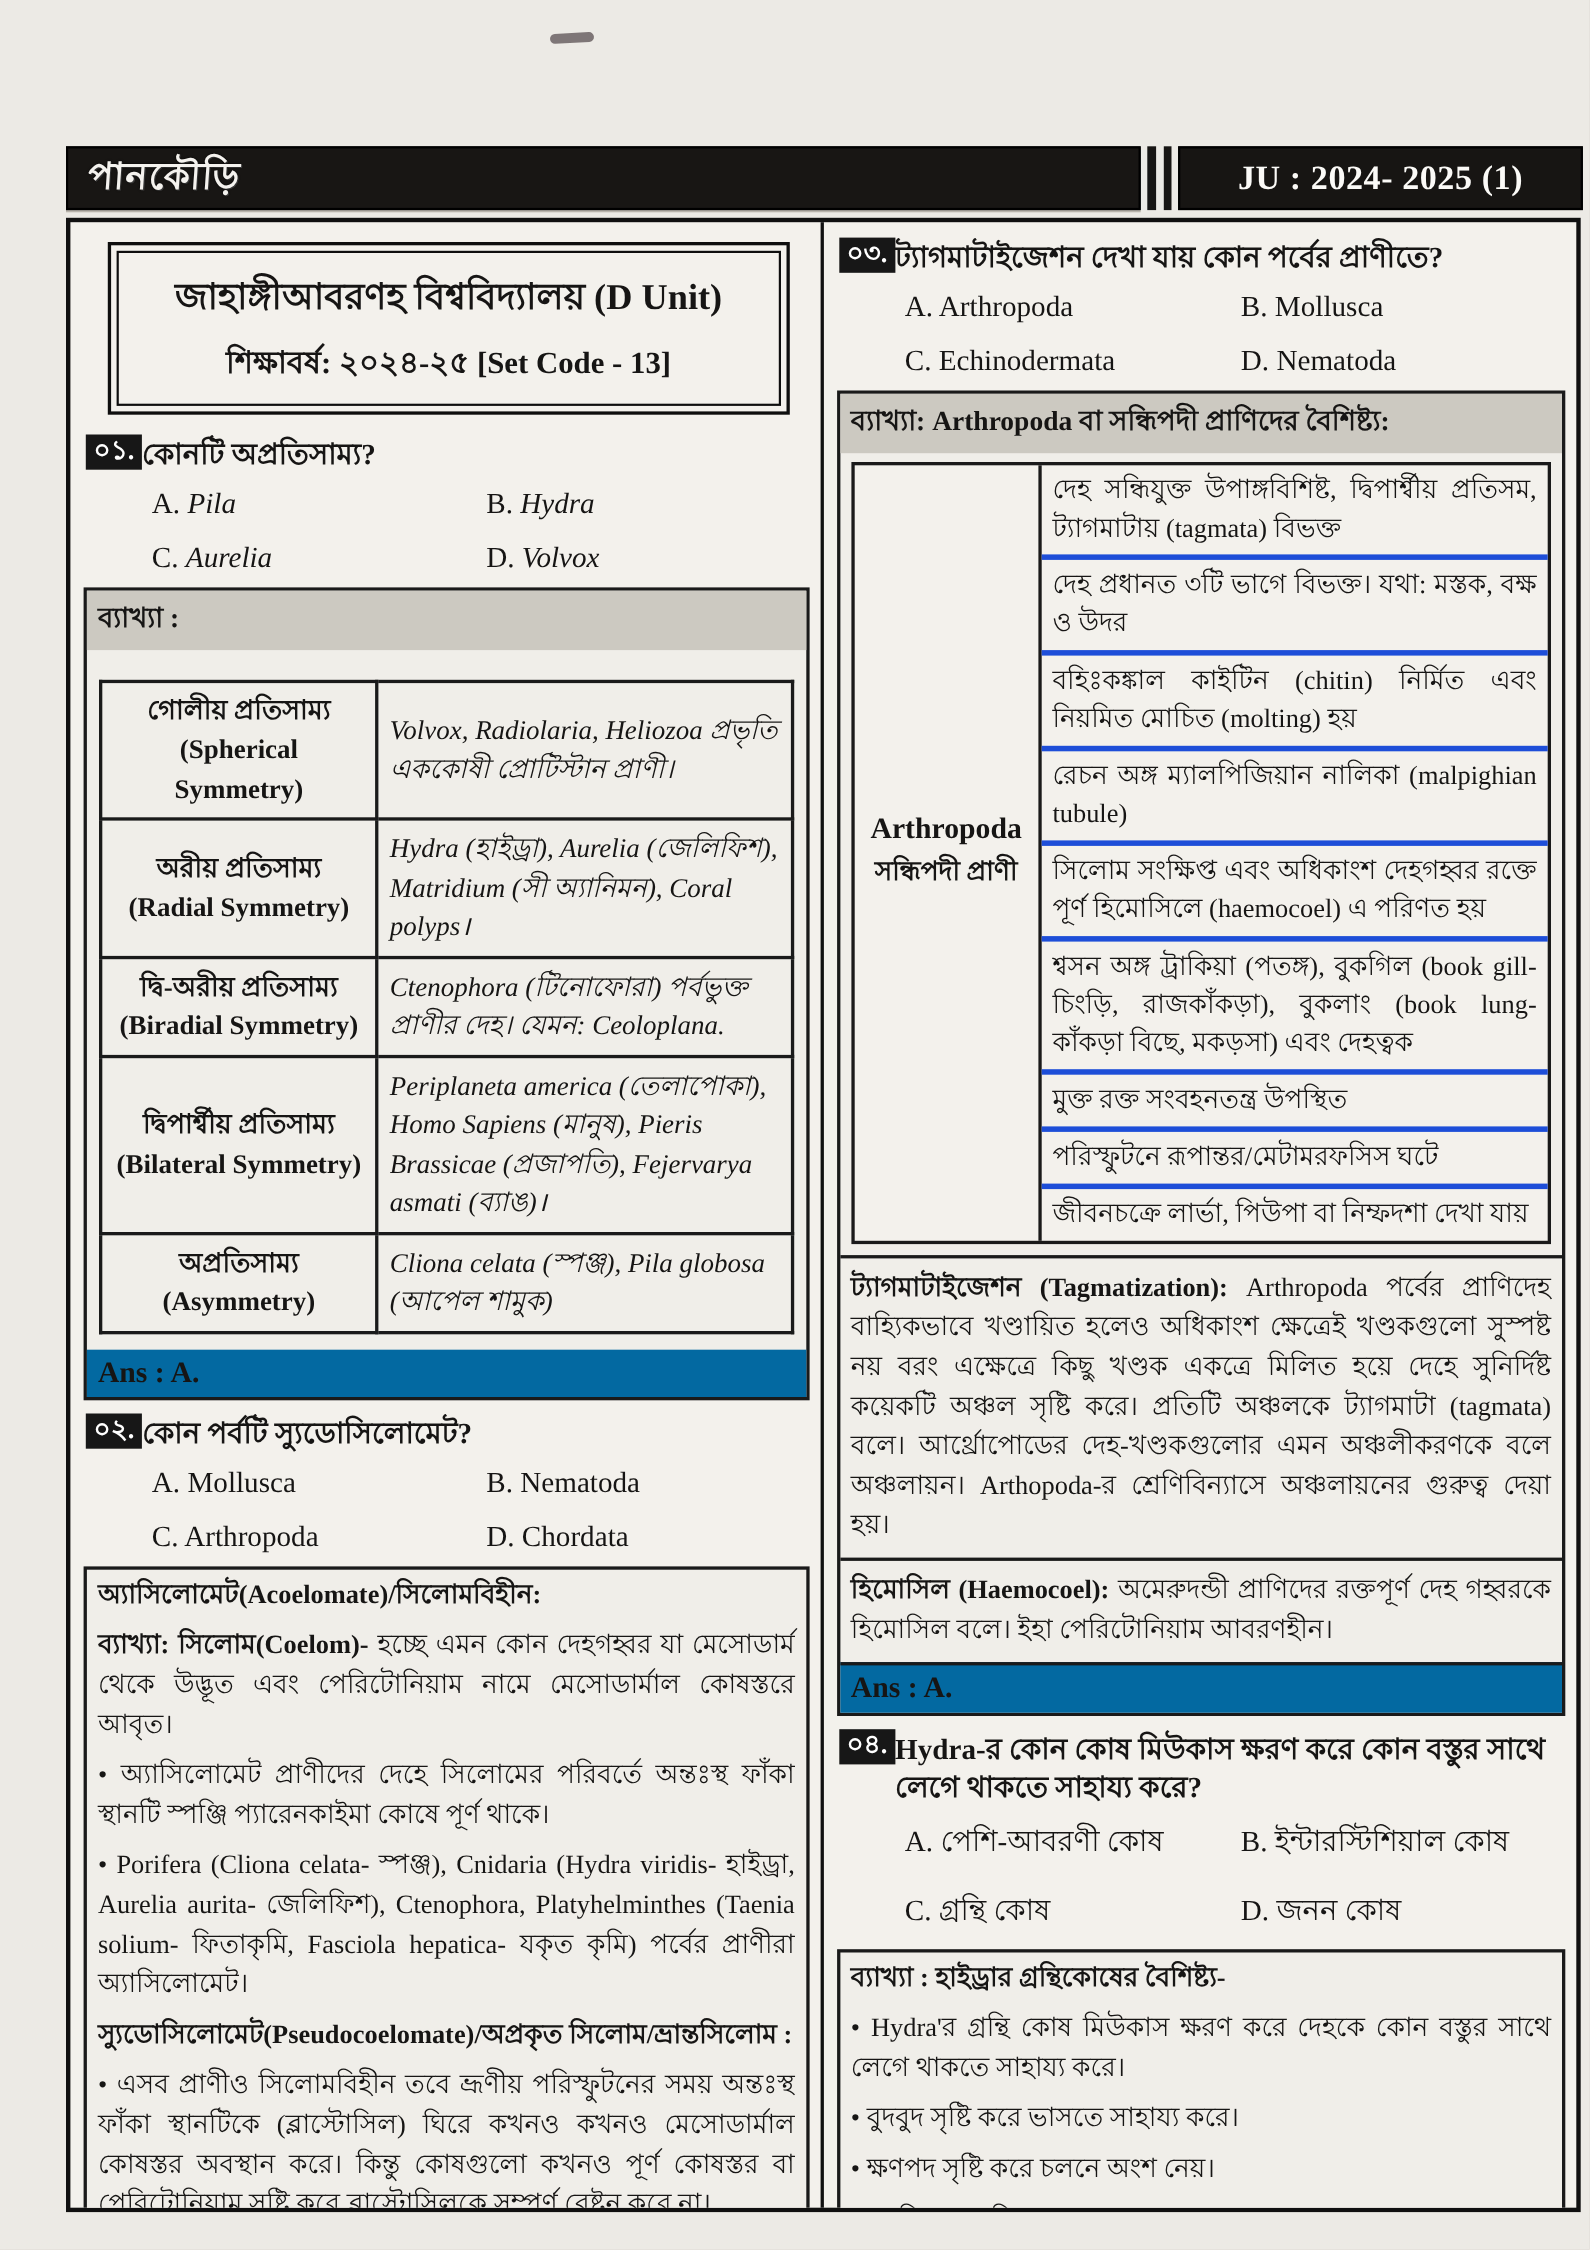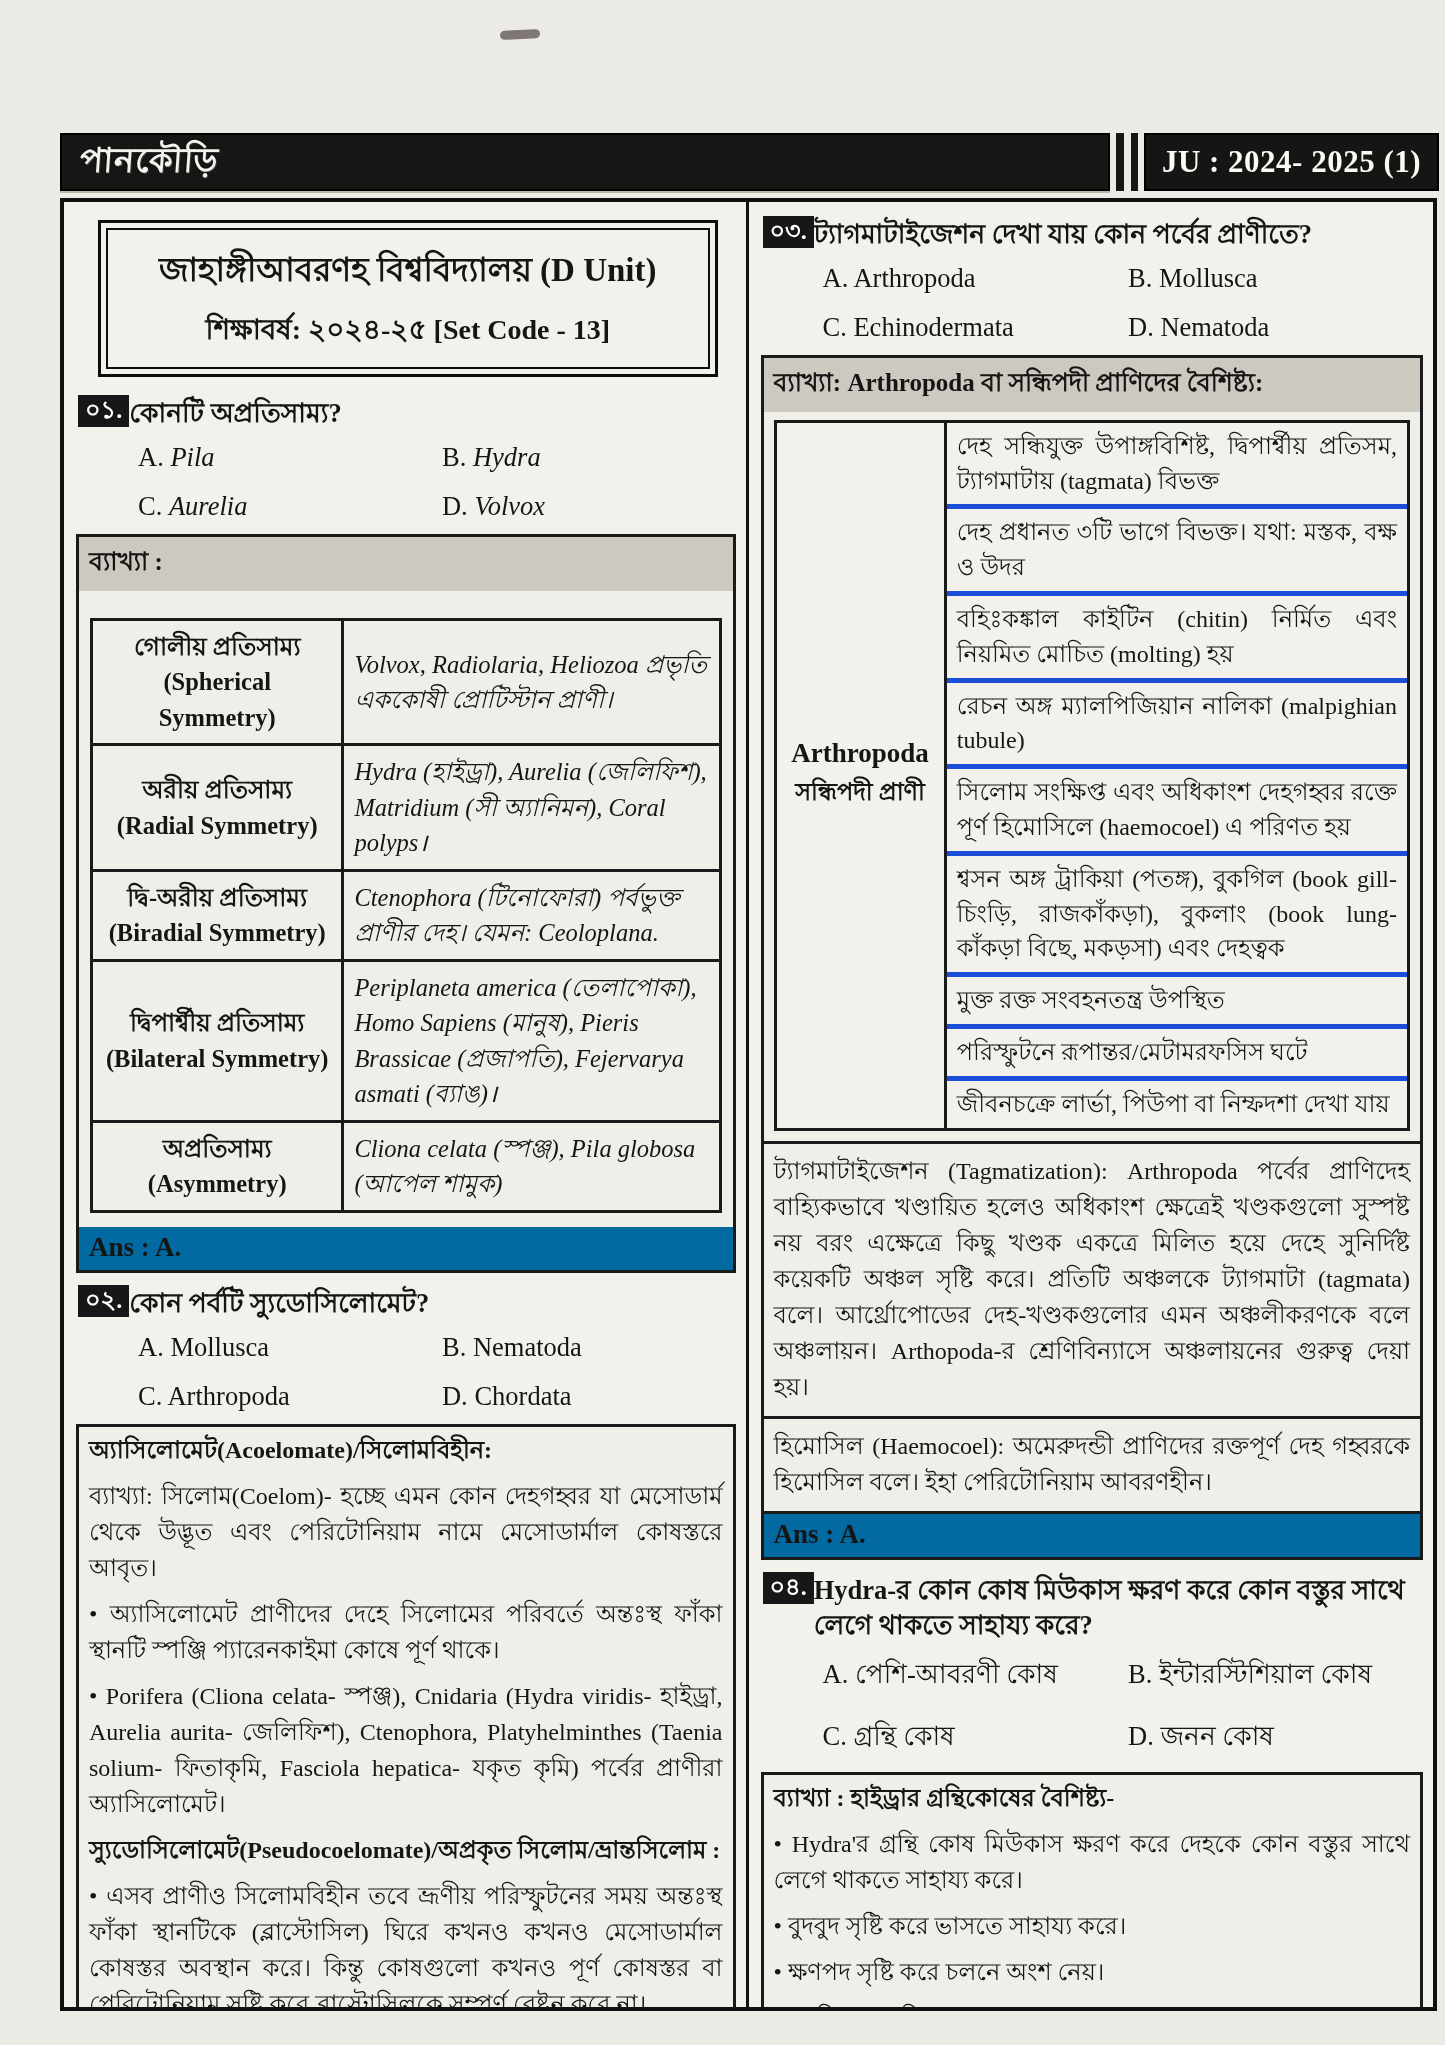--- a/index.html
+++ b/index.html
@@ -14,21 +14,21 @@
   .masthead { position: absolute; top: 133px; left: 60px; right: 6px; height: 58px;
               display: flex; align-items: stretch; }
   .logo-bar { flex: 1 1 auto; background: #181614; border: 2px solid #000;
               display: flex; align-items: center; padding: 2px 18px;
               box-shadow: 0 2px 0 #b9b5ad; }
   .logo-text { color: #f4f2ee; font-weight: bold; font-size: 34px; letter-spacing: 1px;
                font-family: "Liberation Sans", sans-serif;
                text-shadow: 0 0 2px #000, 1px 1px 0 #444; transform: skewX(-4deg); }
   .mast-gap { width: 34px; display: flex; gap: 7px; padding: 0 6px; }
   .mast-gap span { width: 9px; background: #181614; }
-  .edition-box { width: 295px; background: #171513; border: 2px solid #000;
+  .edition-box { width: 368px; background: #171513; border: 2px solid #000;
                  display: flex; align-items: center; justify-content: center; }
   .edition-text { color: #fbfaf7; font-weight: bold; font-size: 31px; letter-spacing: .5px; }
 
   
   .frame { position: absolute; top: 198px; left: 60px; width: 1377px; height: 1813px;
            border: 4px solid #101010; background: #f3f1ec; display: flex; }
   .col { overflow: hidden; padding: 10px 10px 6px 12px; }
   .col-left  { width: 50%; border-right: 3px solid #101010; }
   .col-right { width: 50%; }
 
@@ -55,21 +55,21 @@
   
   .sym-table { border-collapse: collapse; width: calc(100% - 22px); margin: 27px 11px 14px; }
   .sym-table td { border: 3px solid #1a1a1a; padding: 8px 10px; font-size: 24.5px;
                   line-height: 1.45; vertical-align: middle; }
   .sym-term { width: 40%; text-align: center; font-weight: bold; }
   .sym-desc { font-style: italic; }
 
   
   .para { padding: 5px 10px; font-size: 24px; line-height: 1.5; text-align: justify; }
   .para.bold { font-weight: bold; }
-  .blead { font-weight: normal; }
+  .blead { font-weight: bold; }
 
   
   .arth { display: flex; border: 3px solid #1a1a1a; margin: 8px 10px 10px; background: #f3f1ec; }
   .arth-left { flex: 0 0 27%; border-right: 3px solid #1a1a1a; display: flex;
                flex-direction: column; justify-content: center; align-items: center;
                gap: 4px; padding: 6px; }
   .arth-name { font-weight: bold; font-size: 27px; }
   .arth-sub  { font-weight: bold; font-size: 24px; }
   .arth-right { flex: 1 1 auto; }
   .arth-right .feat { border-bottom: 5px solid #1d4ed8; padding: 6px 10px;

